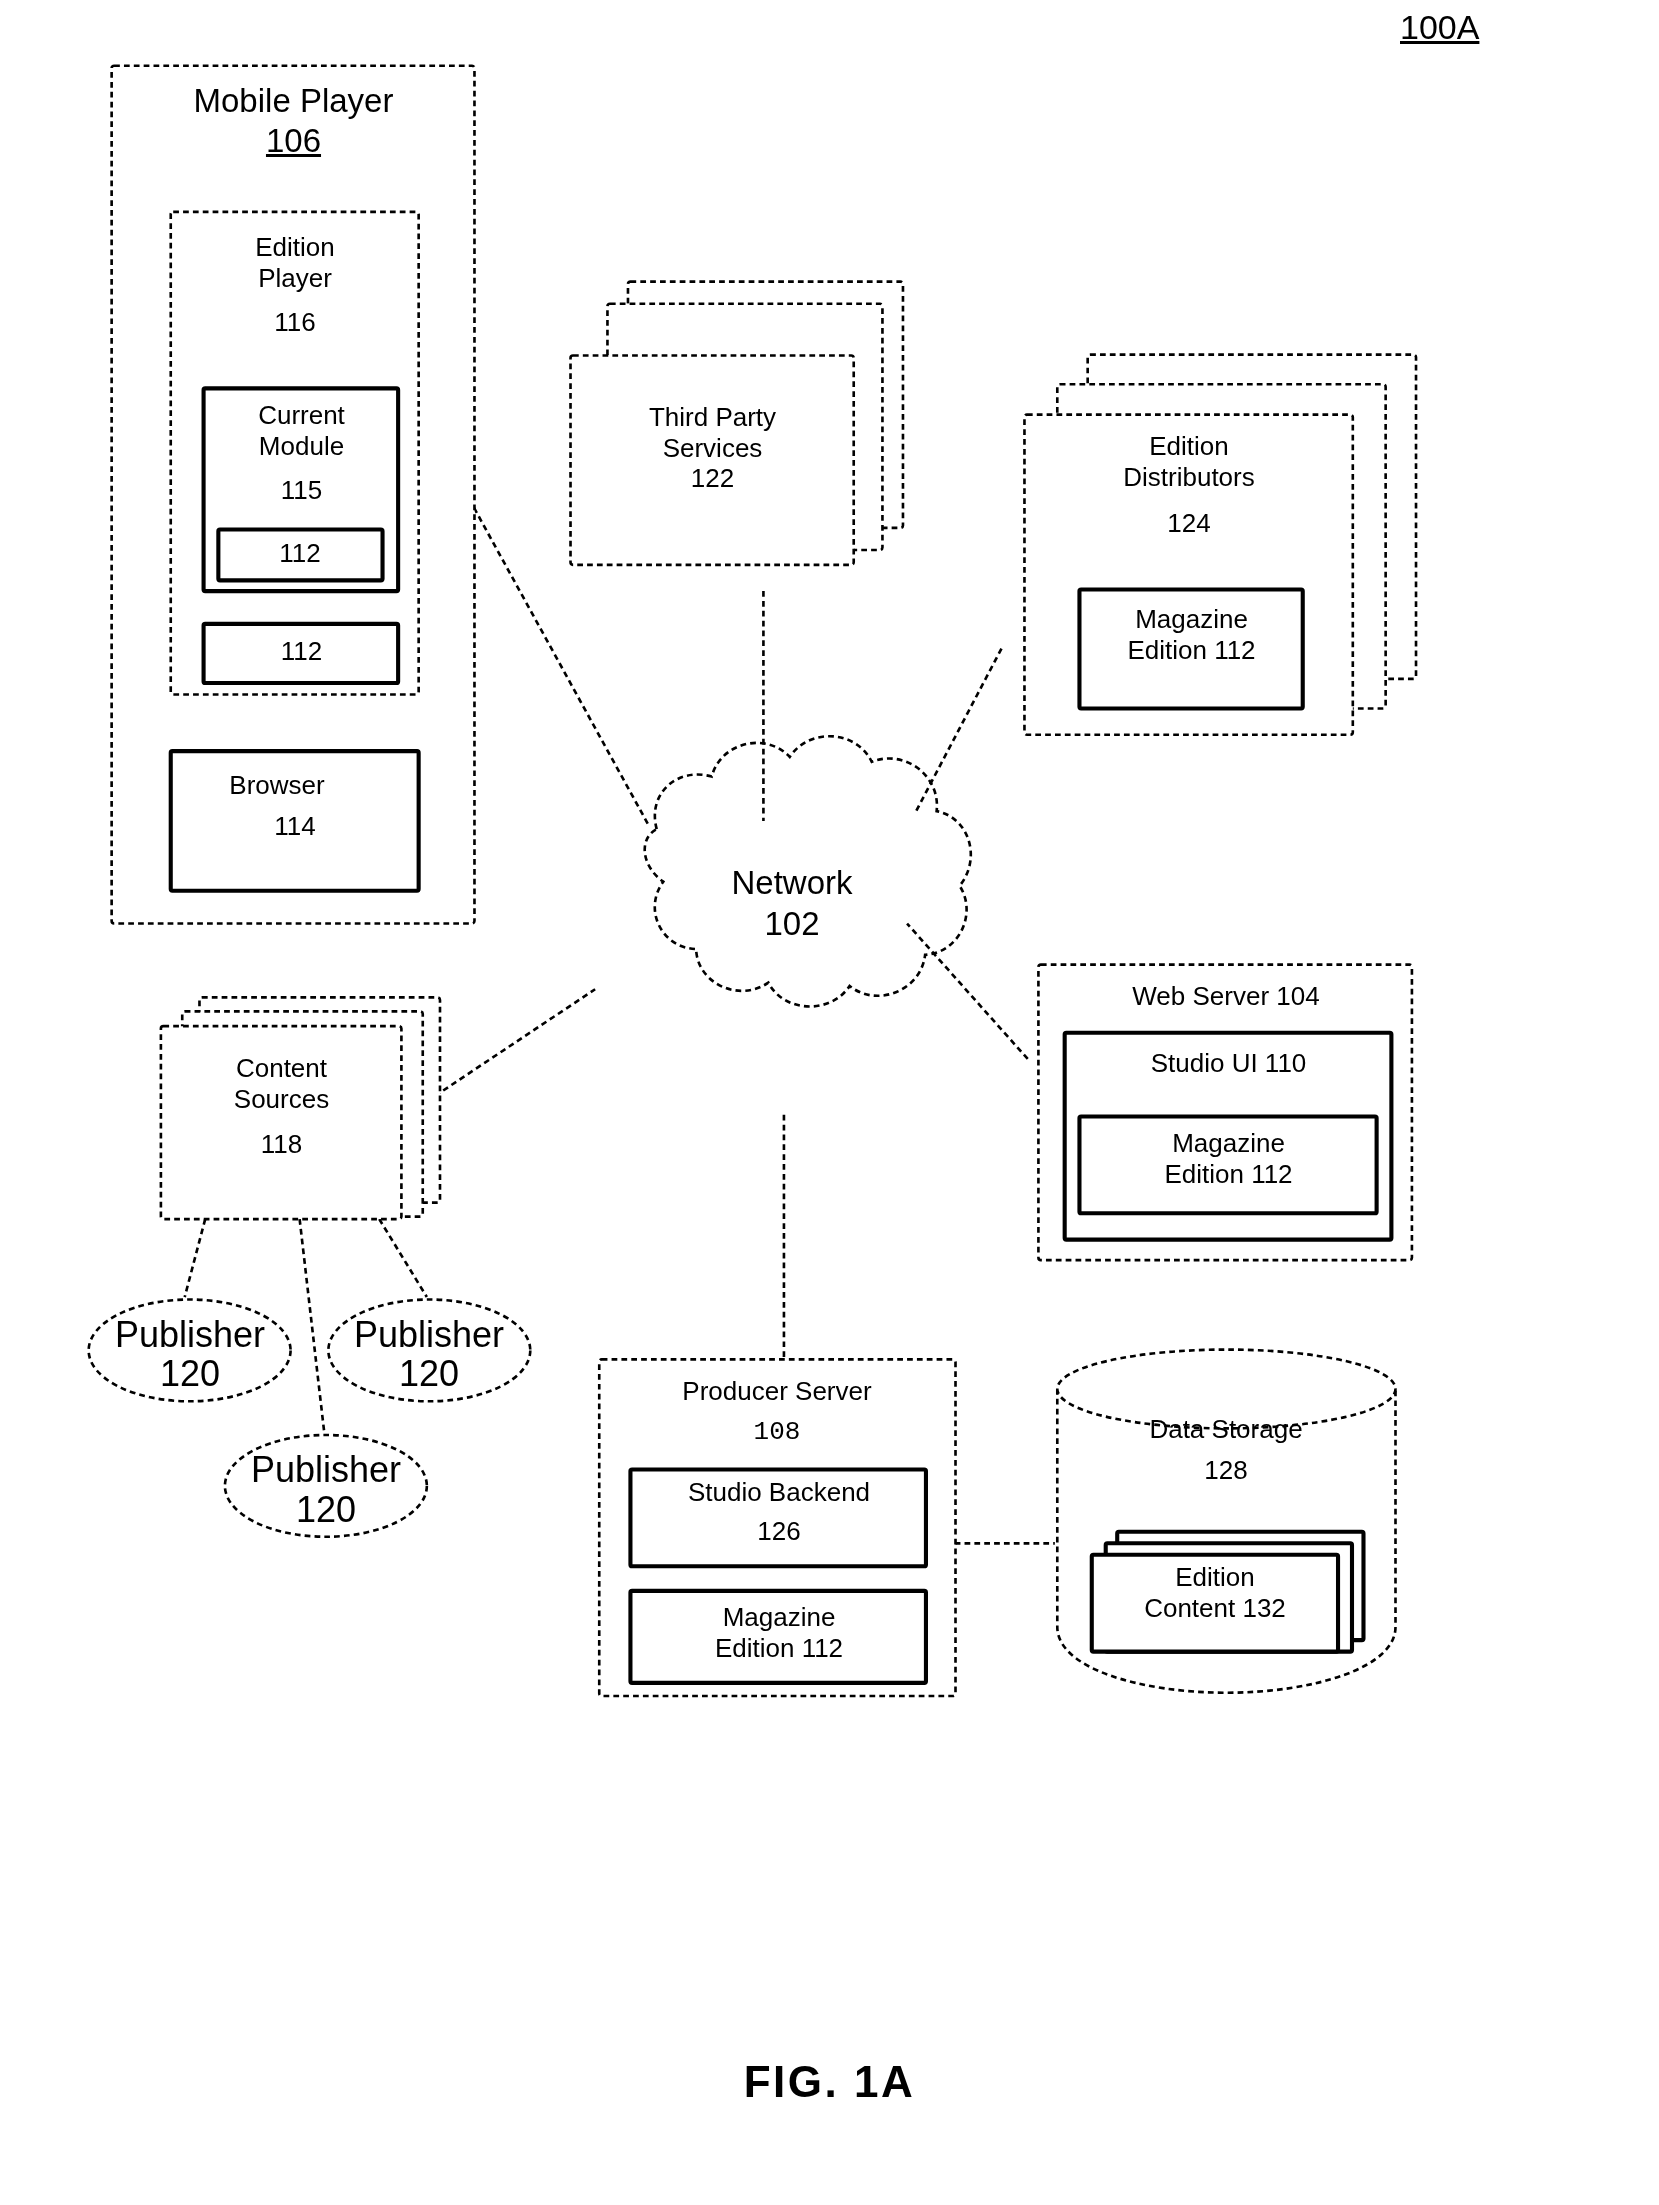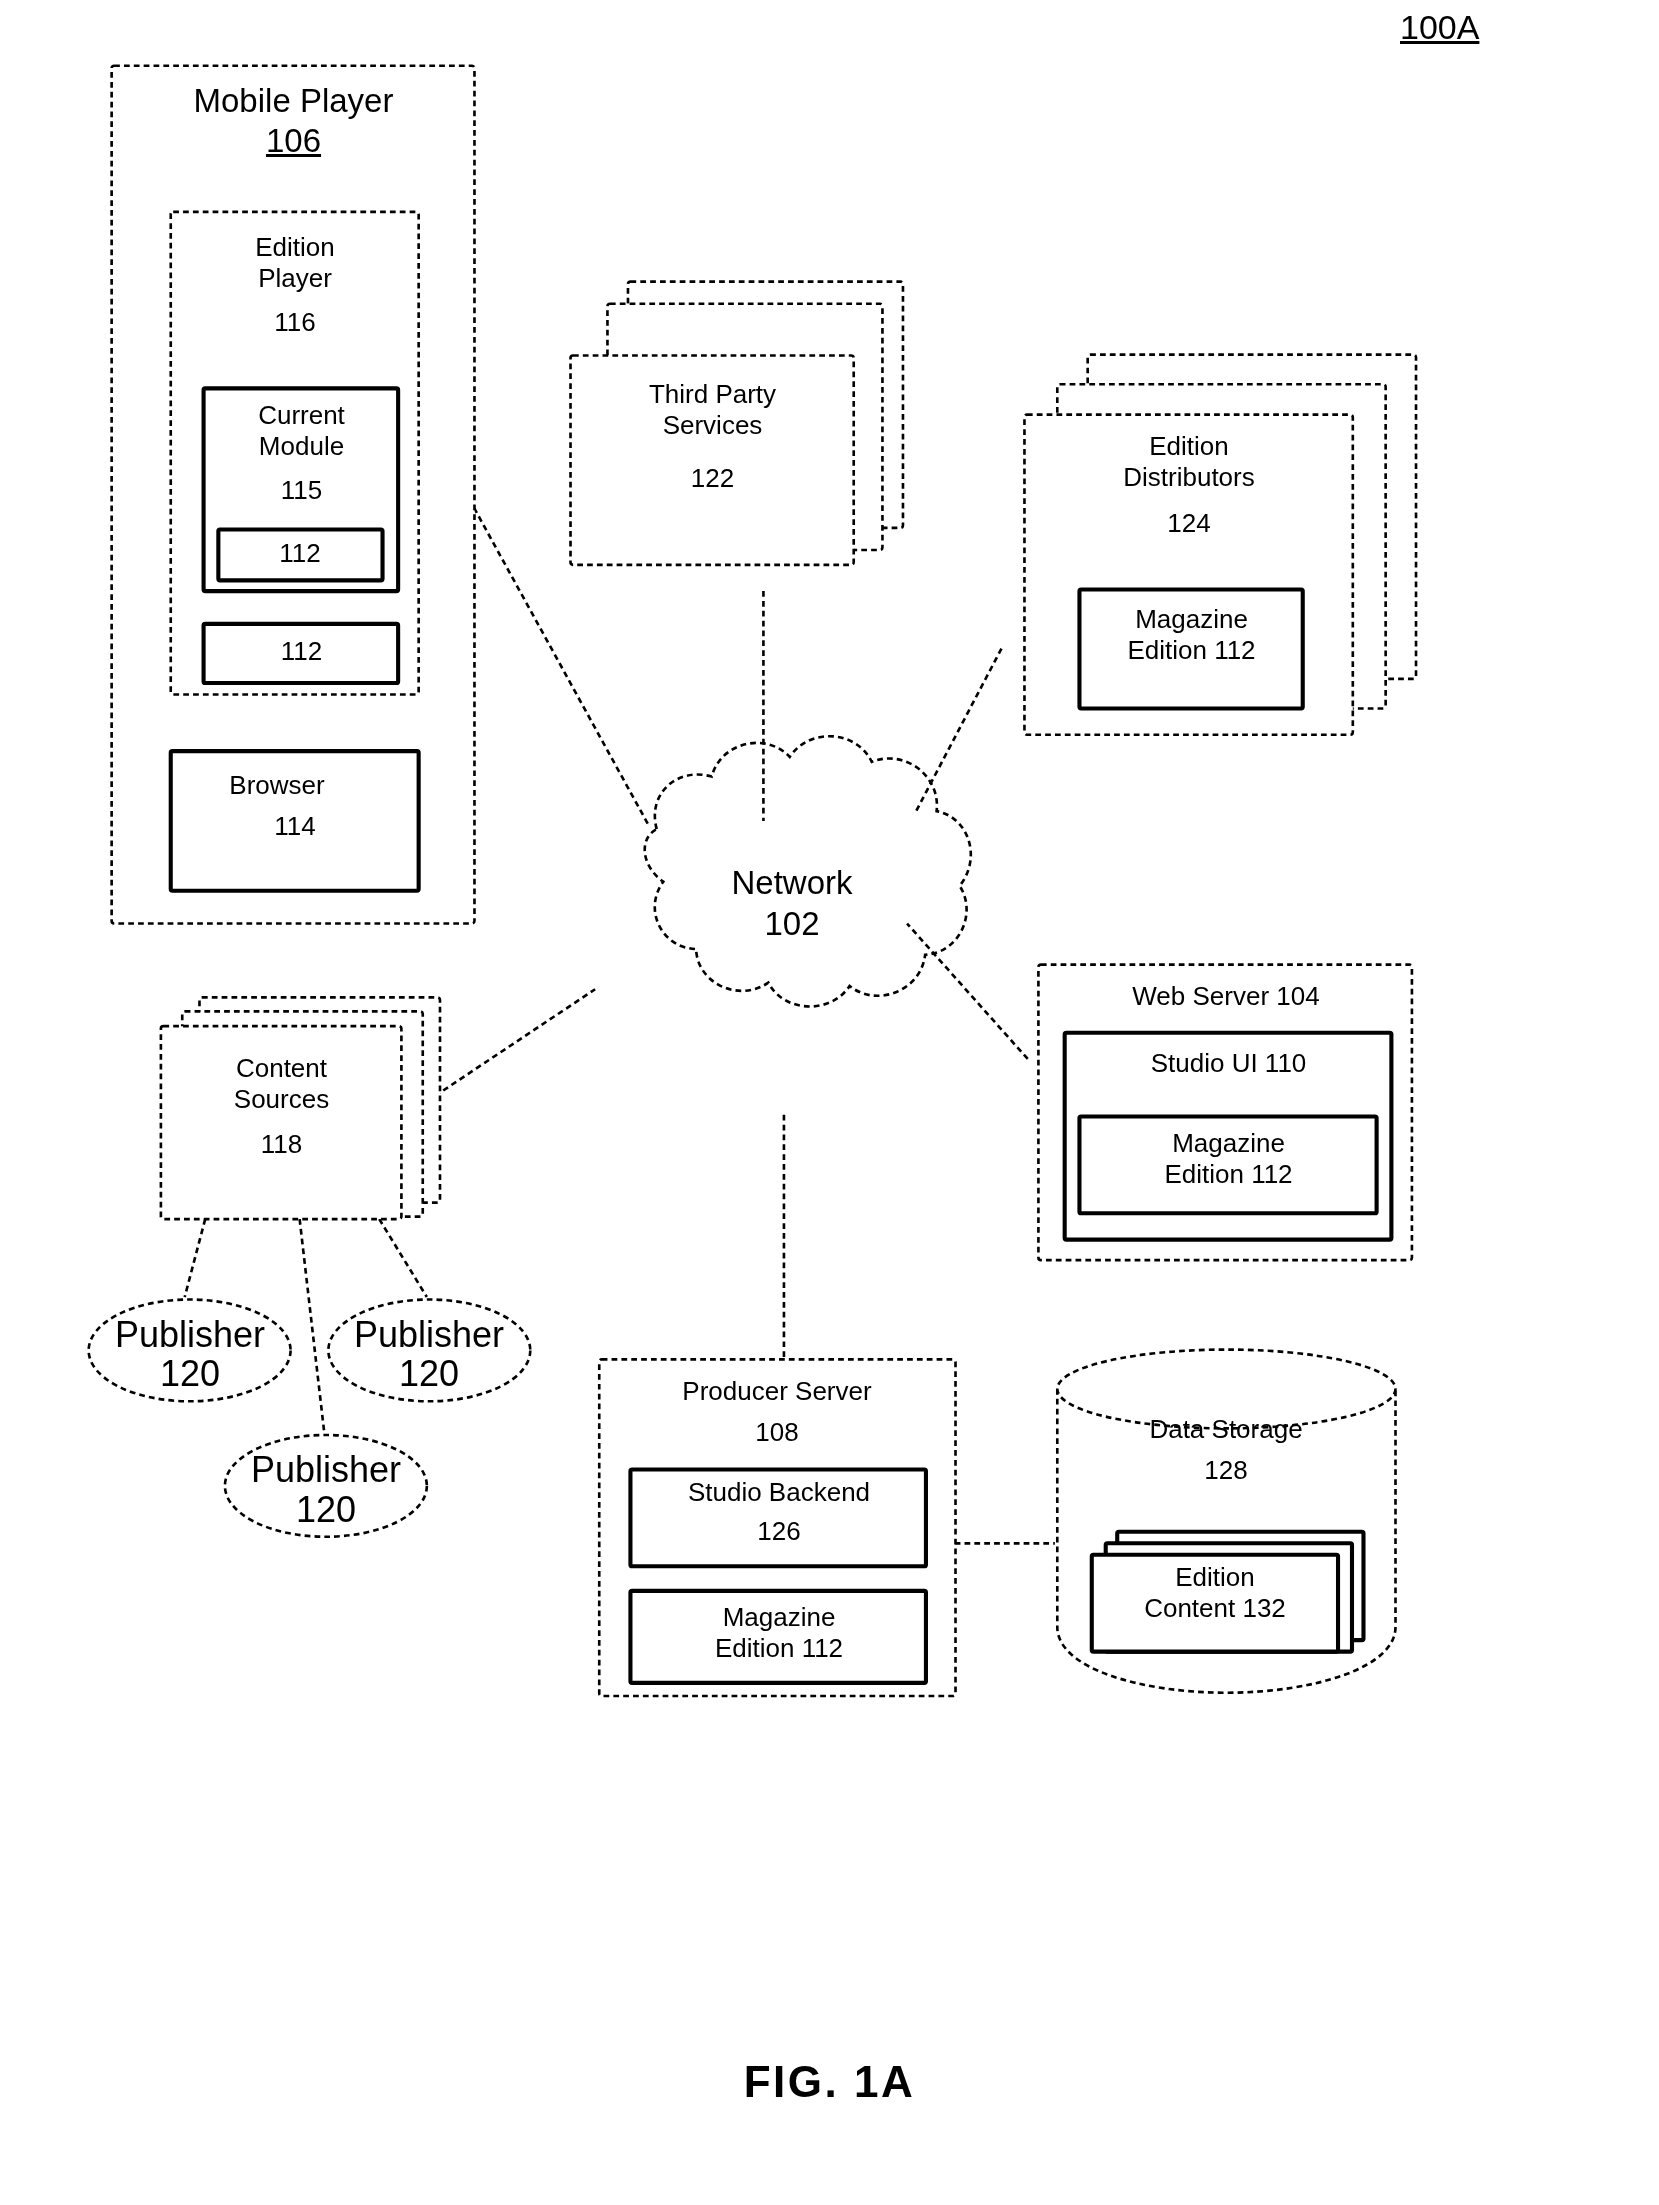--- a/index.html
+++ b/index.html
@@ -182,21 +182,21 @@
   <div class="node-text t-38" style="left:204px; top:400px; width:195px;">Current
 Module</div>
   <div class="node-text t-38" style="left:204px; top:475px; width:195px;">115</div>
 
   <div class="node-text t-38" style="left:218px; top:538px; width:164px;">112</div>
   <div class="node-text t-38" style="left:204px; top:636px; width:195px;">112</div>
 
   <div class="node-text t-38" style="left:153px; top:770px; width:248px;">Browser</div>
   <div class="node-text t-38" style="left:171px; top:811px; width:248px;">114</div>
 
-  <div class="node-text t-38" style="left:571px; top:379px; width:283px;">Third Party
+  <div class="node-text t-38" style="left:571px; top:402px; width:283px;">Third Party
 Services</div>
   <div class="node-text t-38" style="left:571px; top:463px; width:283px;">122</div>
 
   <div class="node-text t-38" style="left:1025px; top:431px; width:328px;">Edition
 Distributors</div>
   <div class="node-text t-38" style="left:1025px; top:508px; width:328px;">124</div>
   <div class="node-text t-38" style="left:1080px; top:604px; width:223px;">Magazine
 Edition 112</div>
 
   <div class="node-text t-40" style="left:681px; top:864px; width:222px;">Network</div>
@@ -214,21 +214,21 @@
   <div class="node-text t-36" style="left:89px; top:1314px; width:202px;">Publisher</div>
   <div class="node-text t-36" style="left:89px; top:1353px; width:202px;">120</div>
 
   <div class="node-text t-36" style="left:328px; top:1314px; width:202px;">Publisher</div>
   <div class="node-text t-36" style="left:328px; top:1353px; width:202px;">120</div>
 
   <div class="node-text t-36" style="left:225px; top:1449px; width:202px;">Publisher</div>
   <div class="node-text t-36" style="left:225px; top:1489px; width:202px;">120</div>
 
   <div class="node-text t-38" style="left:599px; top:1376px; width:356px;">Producer Server</div>
-  <div class="node-text t-38" style="left:599px; top:1417px; width:356px;">108</div>
+  <div class="node-text t-38" style="left:599px; top:1417px; width:356px;font-family:Liberation Mono, monospace;">108</div>
   <div class="node-text t-38" style="left:631px; top:1477px; width:296px;">Studio Backend</div>
   <div class="node-text t-38" style="left:631px; top:1516px; width:296px;">126</div>
   <div class="node-text t-38" style="left:631px; top:1602px; width:296px;">Magazine
 Edition 112</div>
 
   <div class="node-text t-38" style="left:1057px; top:1414px; width:338px;">Data Storage</div>
   <div class="node-text t-38" style="left:1057px; top:1455px; width:338px;">128</div>
   <div class="node-text t-38" style="left:1092px; top:1562px; width:246px;">Edition
 Content 132</div>
 

